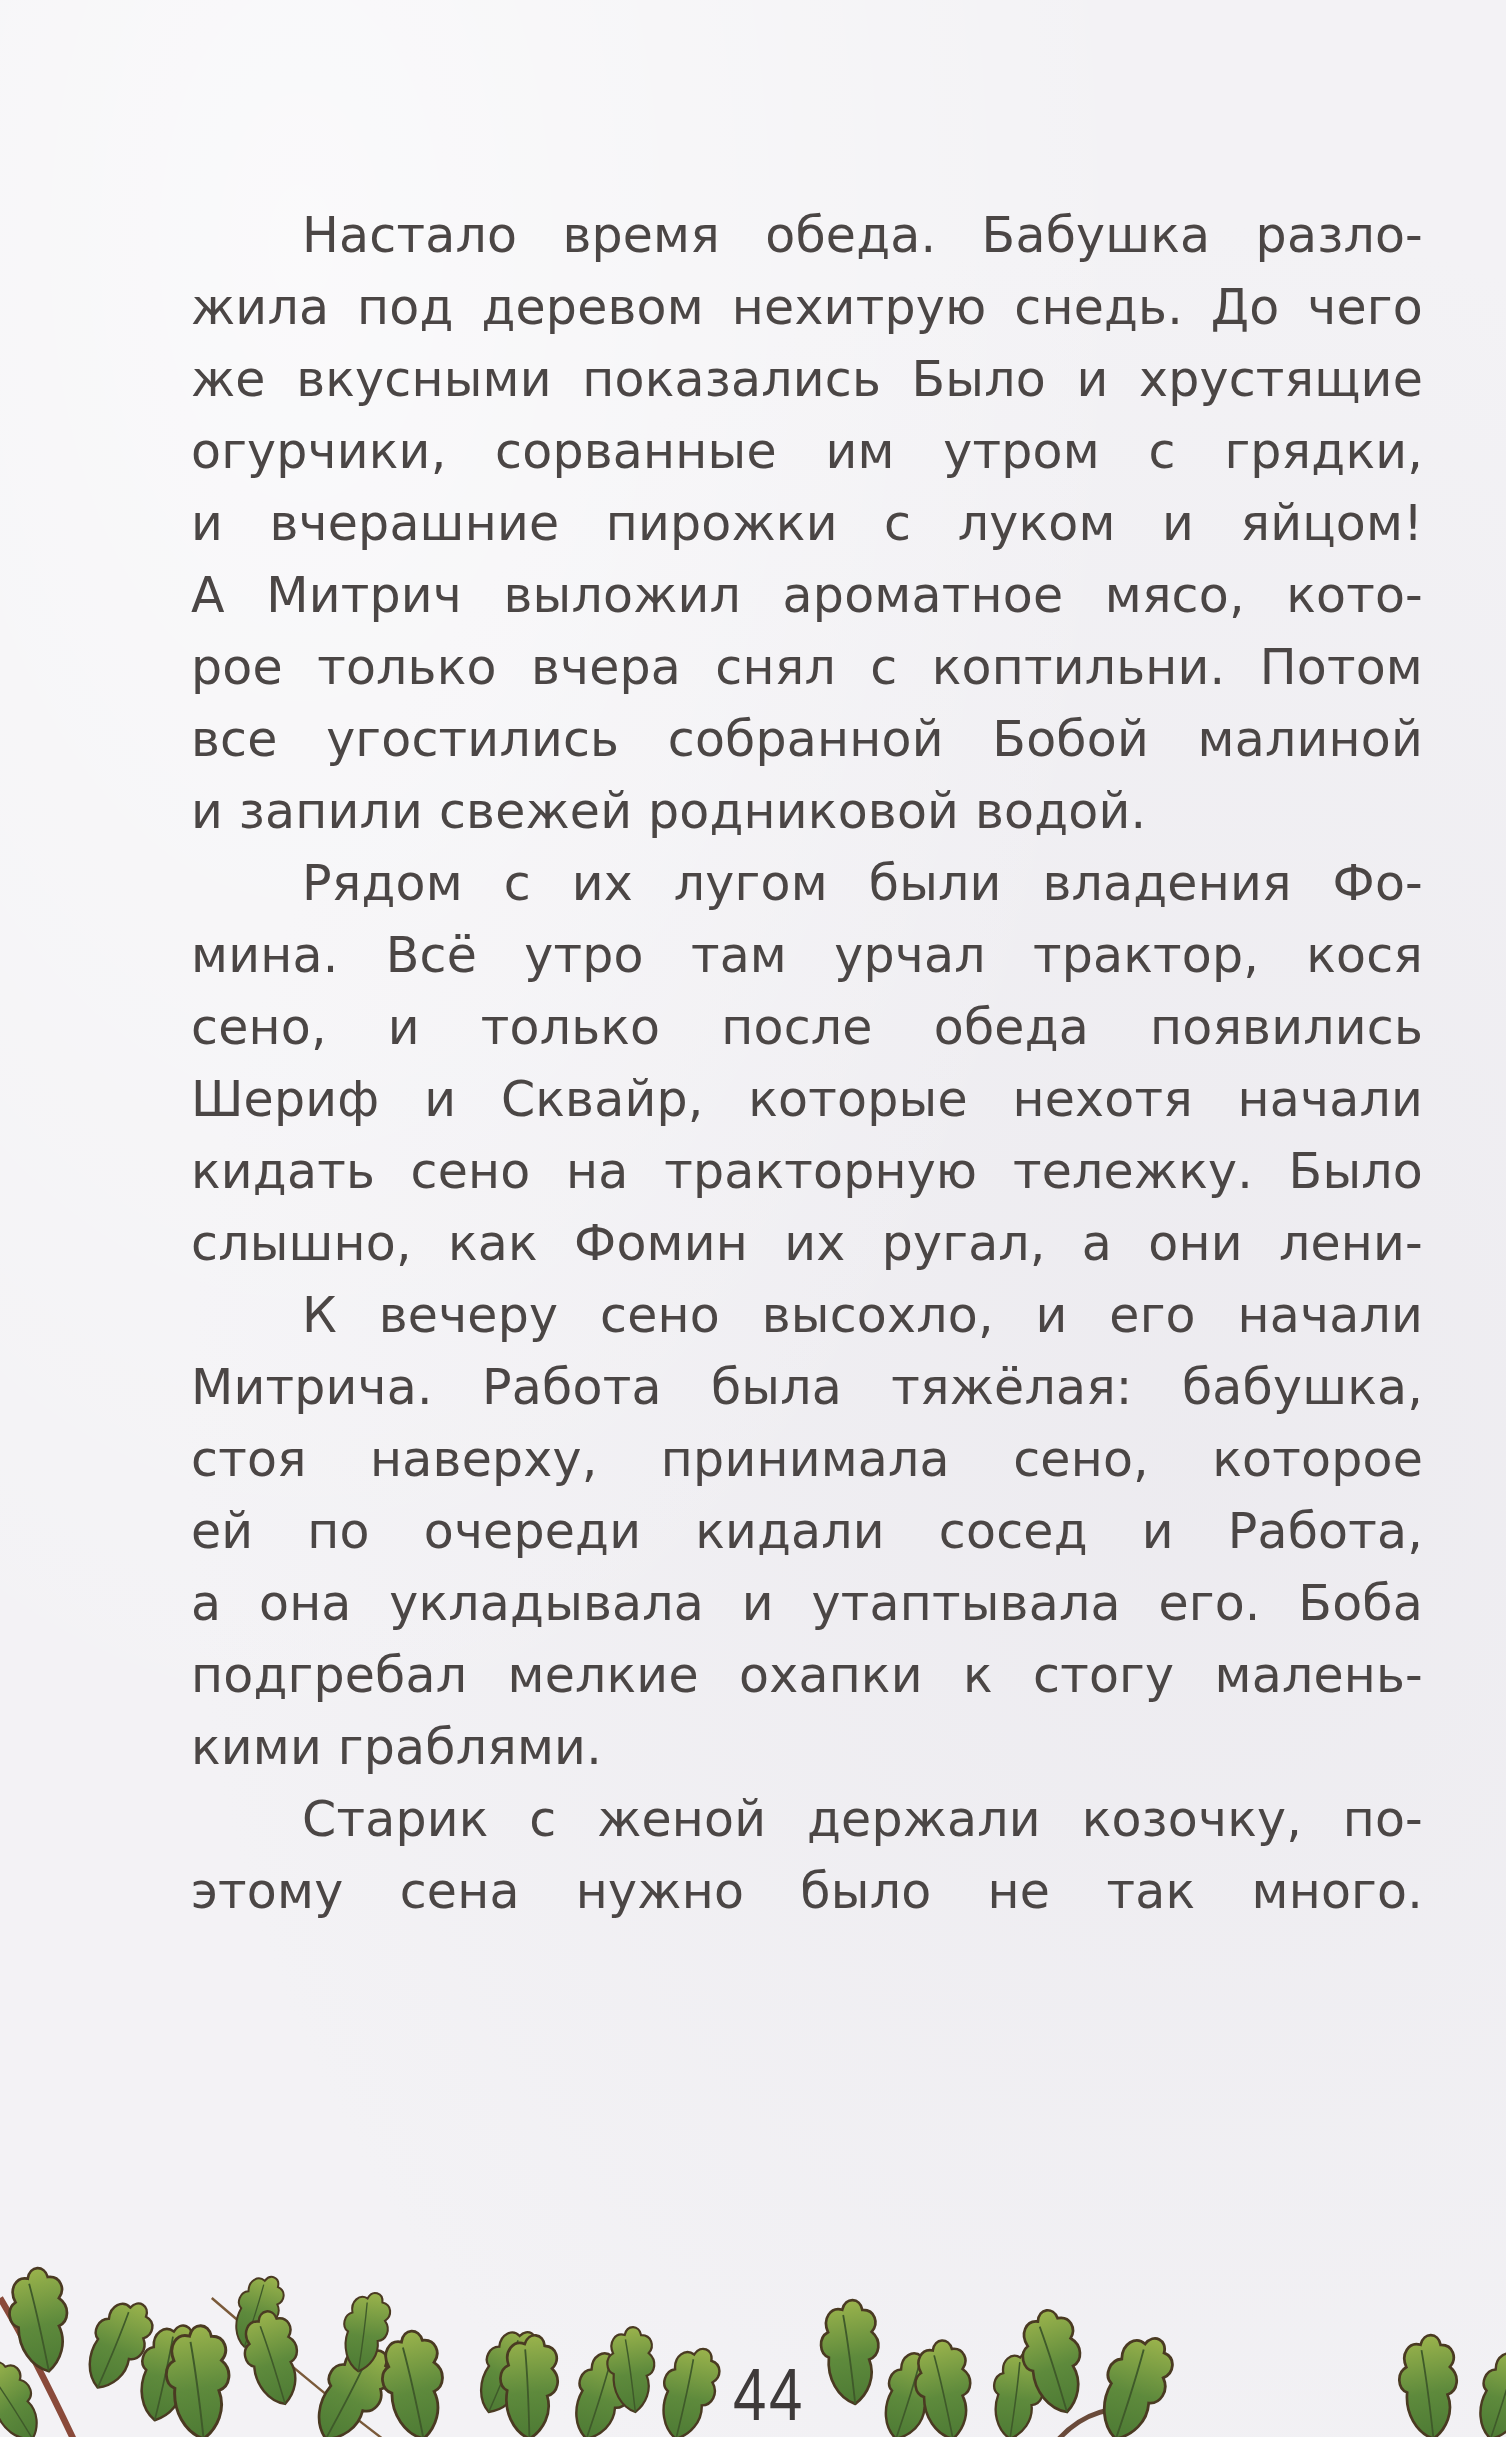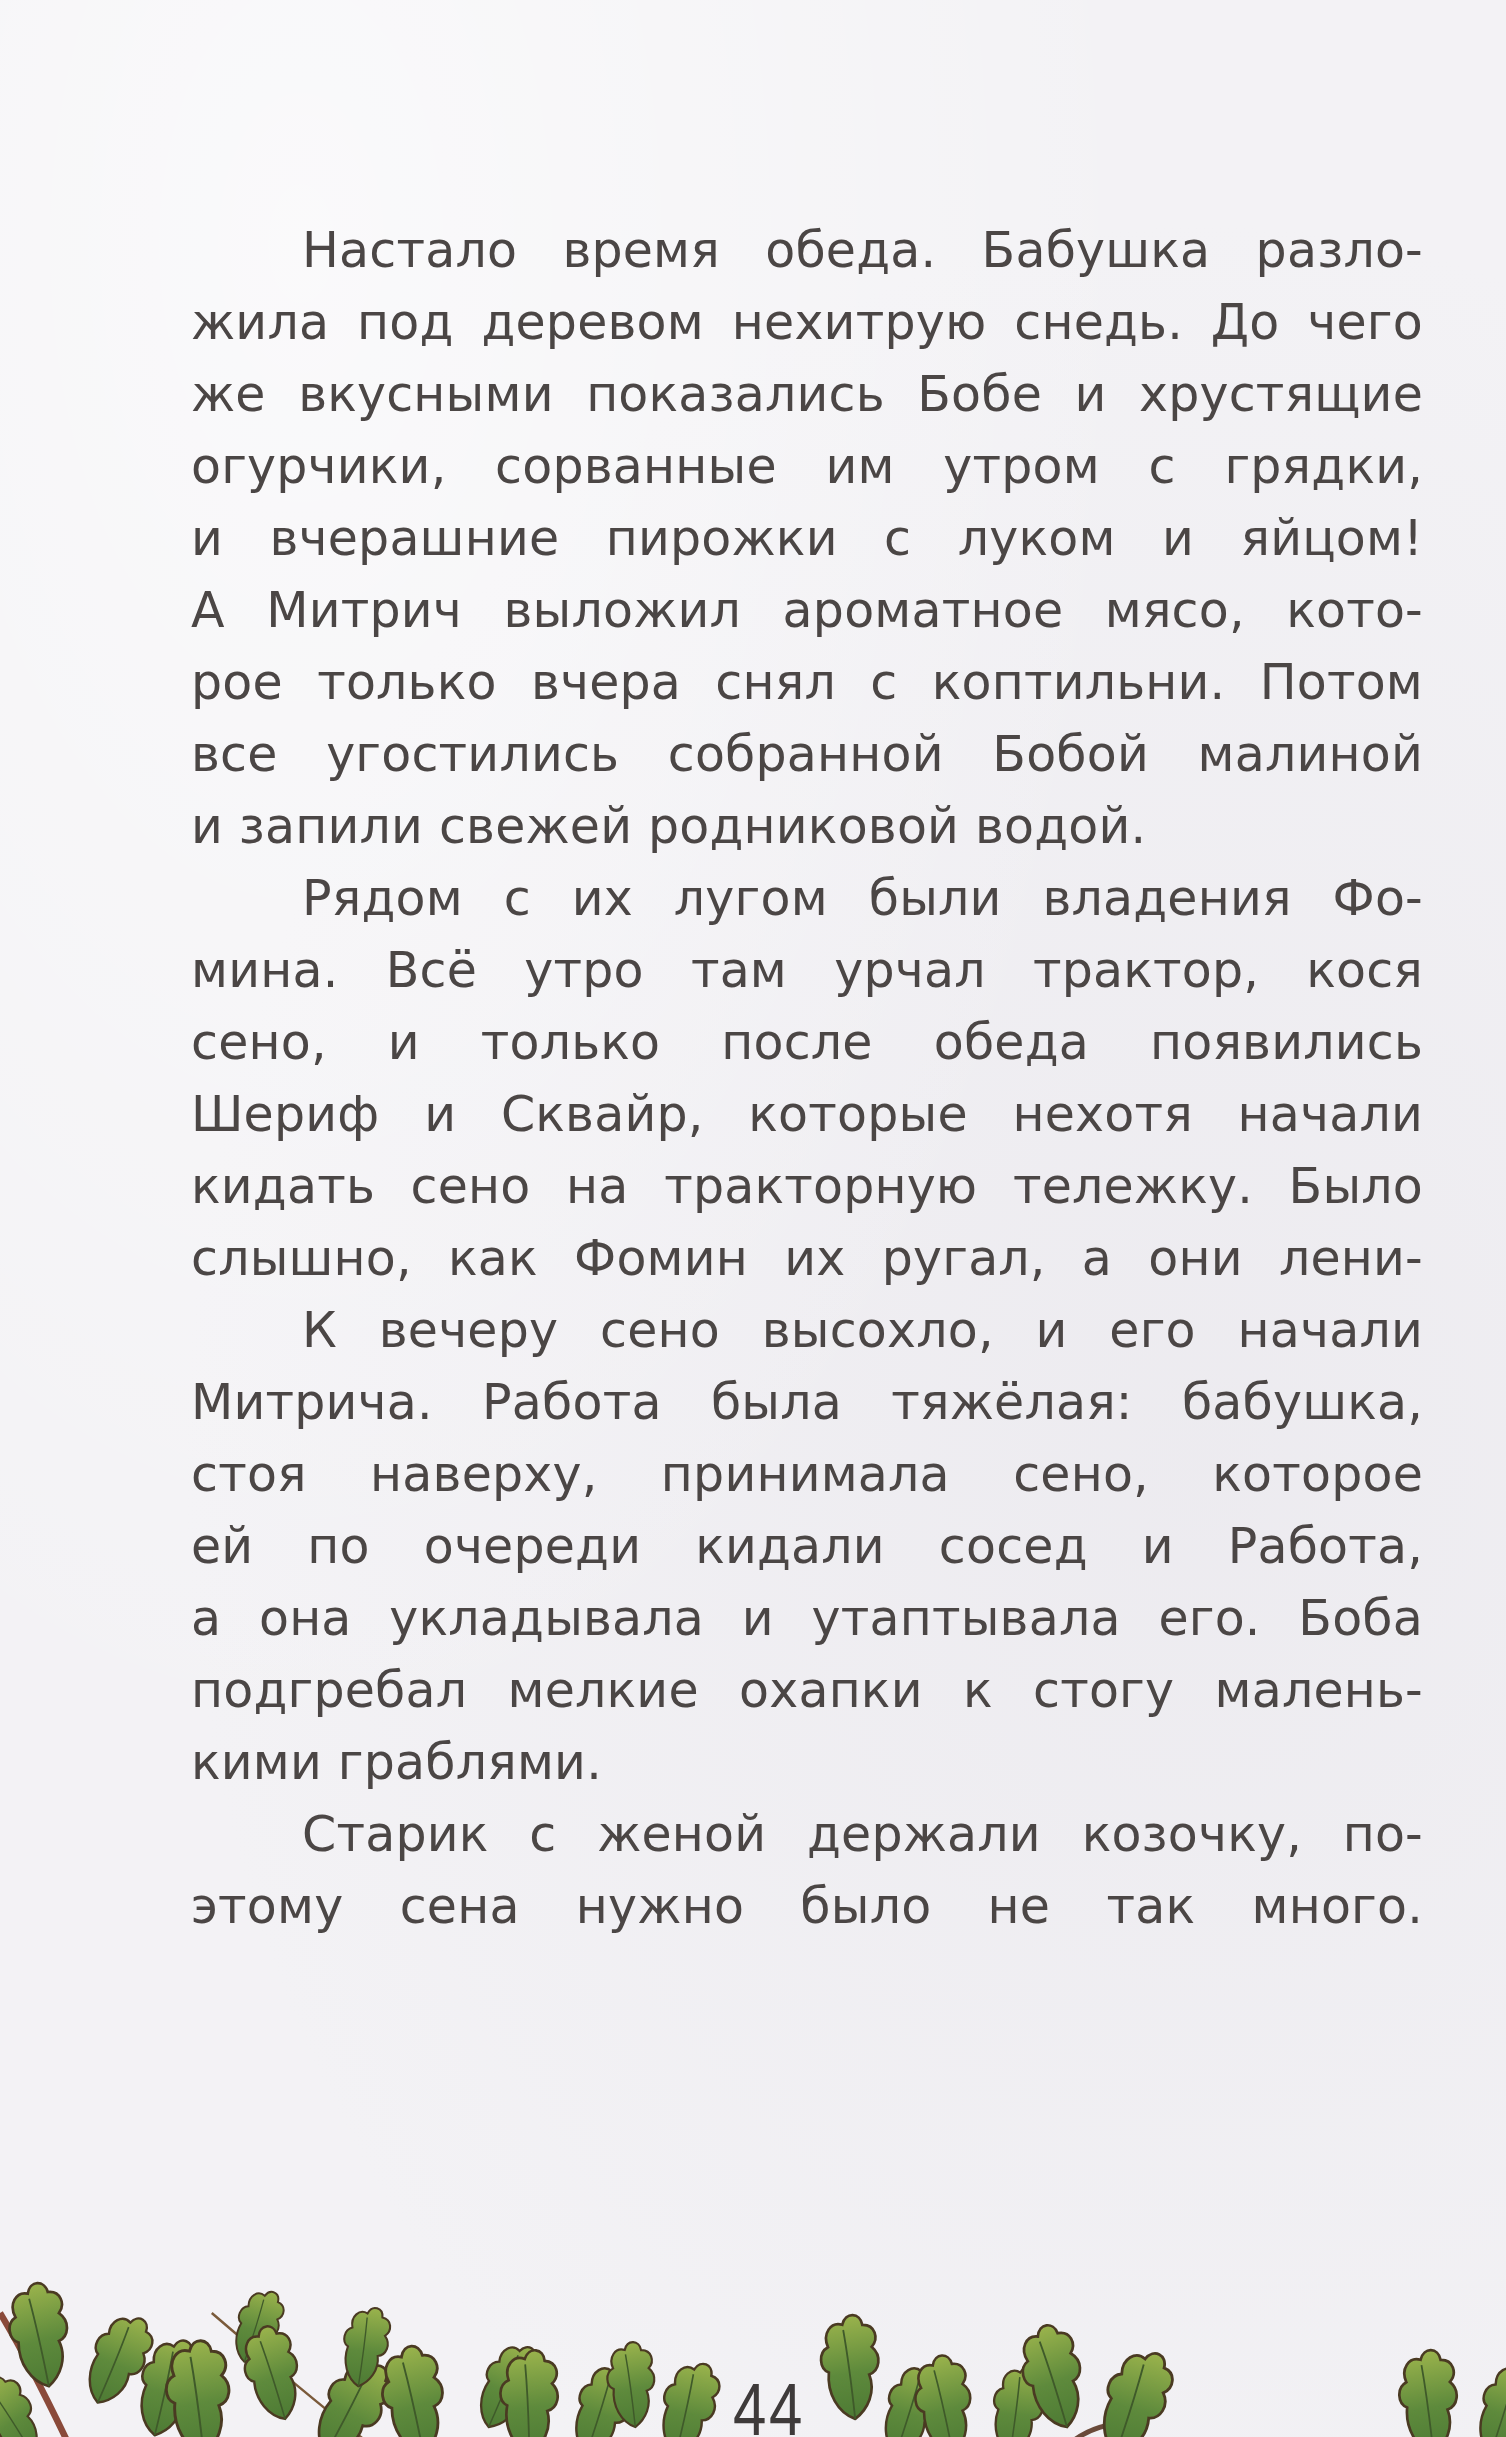--- a/index.html
+++ b/index.html
@@ -11,21 +11,21 @@
       height: 2438px;
       position: relative;
       overflow: hidden;
       background: #f3f2f5;
       background-image:
         radial-gradient(ellipse at 20% 10%, rgba(255,255,255,0.6) 0%, rgba(255,255,255,0) 50%),
         radial-gradient(ellipse at 80% 60%, rgba(230,228,234,0.5) 0%, rgba(230,228,234,0) 60%);
     }
     .page {
       position: absolute;
-      left: 0; top: 16px;
+      left: 0; top: 1px;
       width: 1506px;
       height: 2360px;
     }
     .text-block {
       position: absolute;
       left: 191px;
       top: 199px;
       width: 1232px;
       font-family: "DejaVu Sans", sans-serif;
       font-size: 49px;
@@ -75,21 +75,21 @@
 </head>
 <body>
 
 <div class="page">
 
   <div class="text-block">
 
     <div>
       <span class="line indent">Настало время обеда. Бабушка разло-</span>
       <span class="line">жила под деревом нехитрую снедь. До чего</span>
-      <span class="line">же вкусными показались Бобе и хрустящие</span>
+      <span class="line">же вкусными показались Было и хрустящие</span>
       <span class="line">огурчики, сорванные им утром с грядки,</span>
       <span class="line">и вчерашние пирожки с луком и яйцом!</span>
       <span class="line">А Митрич выложил ароматное мясо, кото-</span>
       <span class="line">рое только вчера снял с коптильни. Потом</span>
       <span class="line">все угостились собранной Бобой малиной</span>
       <span class="line last">и запили свежей родниковой водой.</span>
     </div>
 
     <div>
       <span class="line indent">Рядом с их лугом были владения Фо-</span>

